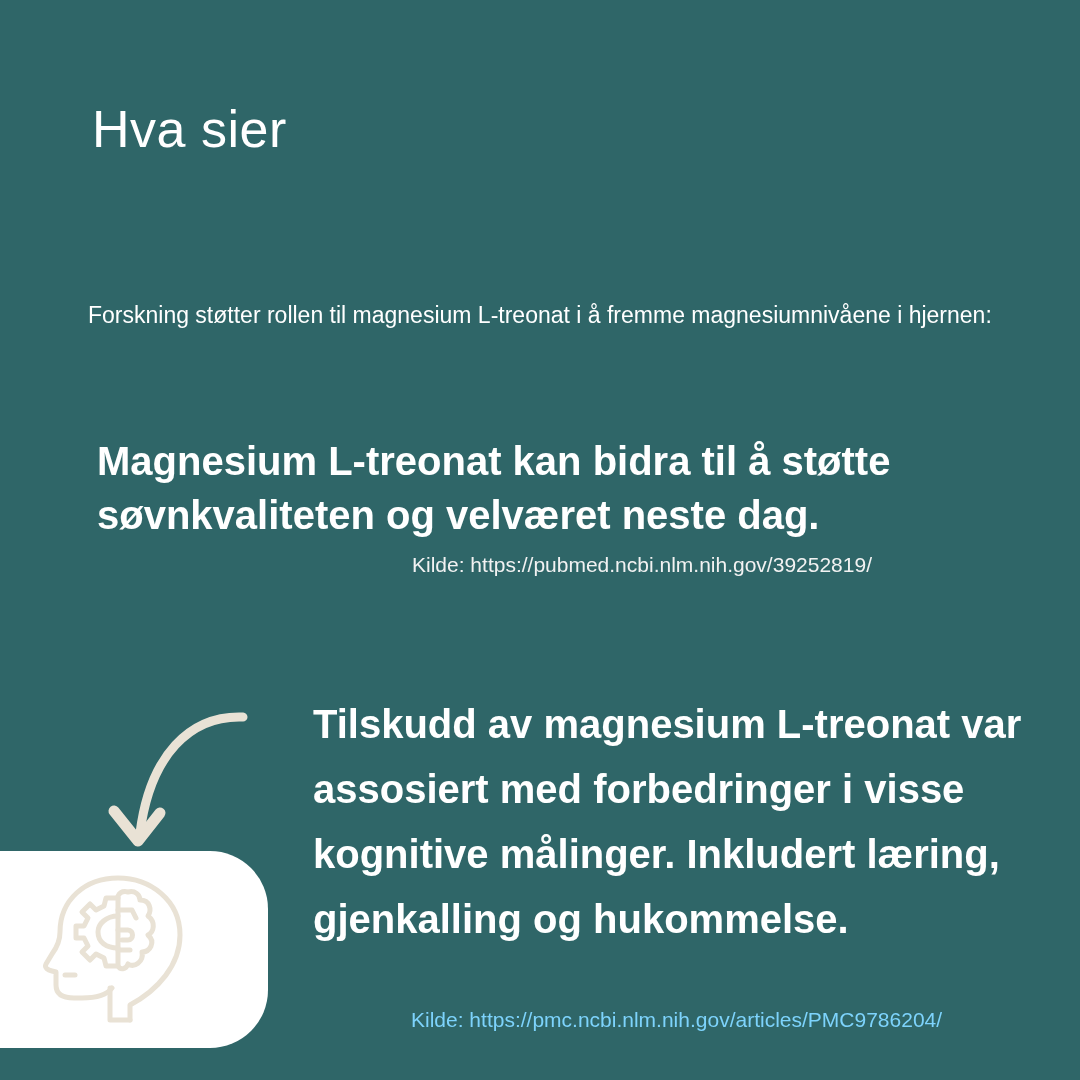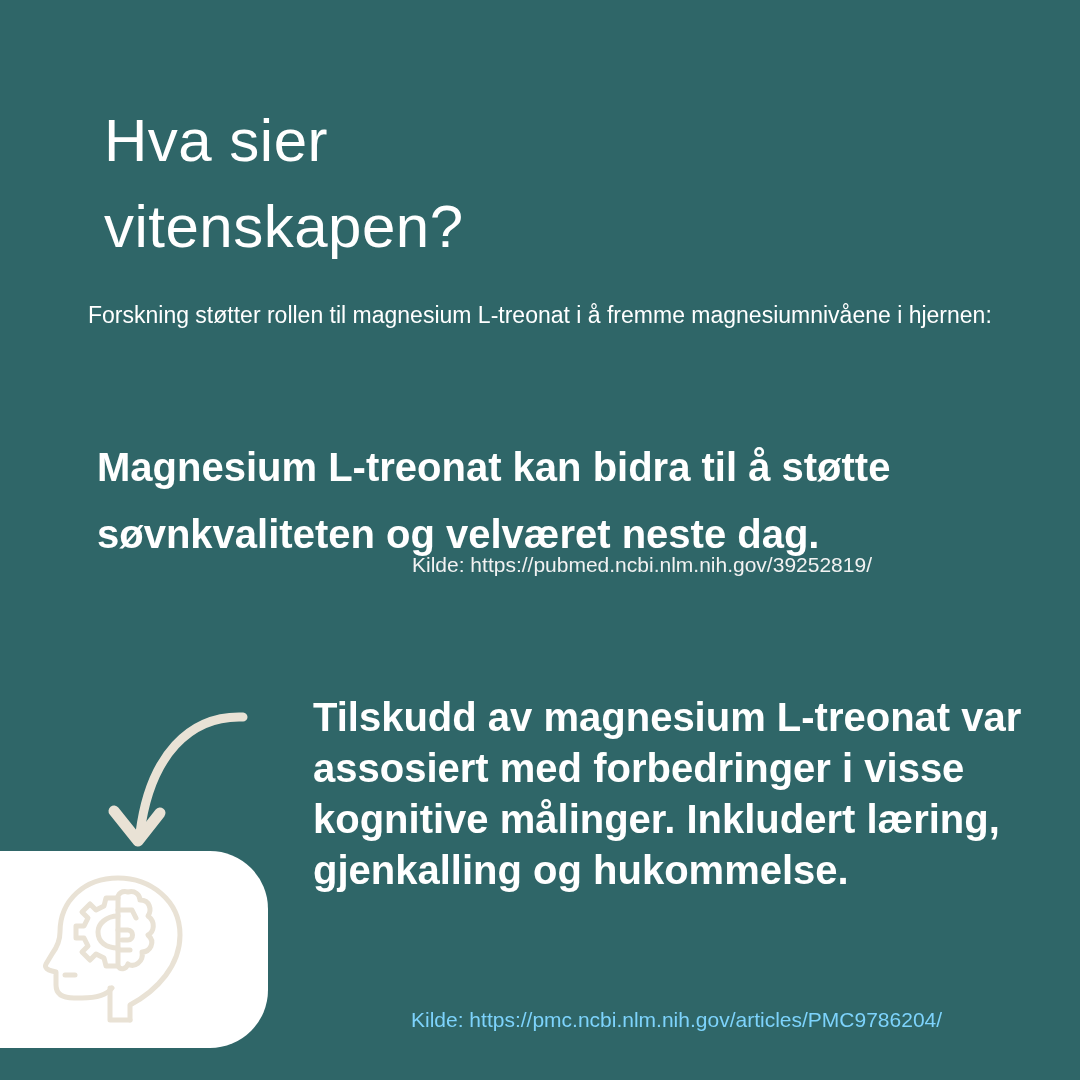--- a/index.html
+++ b/index.html
@@ -1,32 +1,31 @@
 <!DOCTYPE html>
 <html><head>
 <meta charset="utf-8">
 <style>
   html,body{margin:0;padding:0;}
   body{width:1080px;height:1080px;background:#2F6668;position:relative;overflow:hidden;font-family:"Liberation Sans",sans-serif;color:#fff;}
-  .title{position:absolute;left:88px;top:82px;font-size:60px;line-height:86px;font-weight:400;letter-spacing:0.5px;margin:16px;}
+  .title{position:absolute;left:88px;top:82px;font-size:52px;line-height:86px;font-weight:400;letter-spacing:0.5px;margin:4px;}
   .intro{position:absolute;left:88px;top:294px;width:940px;font-size:23px;line-height:42px;font-weight:400;margin:0;}
-  .claim1{position:absolute;left:97px;top:434px;width:930px;font-size:40px;line-height:67px;font-weight:700;margin:0;}
+  .claim1{position:absolute;left:97px;top:434px;width:930px;font-size:40px;line-height:54px;font-weight:700;margin:0;}
   .src1{position:absolute;left:412px;top:553px;font-size:21px;font-weight:400;color:#f2f2f2;text-align:right;}
-  .claim2{position:absolute;left:313px;top:692px;width:720px;font-size:40px;line-height:51px;font-weight:700;margin:0;}
+  .claim2{position:absolute;left:313px;top:692px;width:720px;font-size:40px;line-height:65px;font-weight:700;margin:0;}
   .src2{position:absolute;left:387px;top:1008px;font-size:21px;font-weight:400;color:#7dd3fc;margin-left:24px;}
   .arrow{position:absolute;left:100px;top:705px;width:160px;height:150px;}
   .card{position:absolute;left:0;top:851px;width:268px;height:197px;background:#fff;border-radius:0 58px 58px 0;}
   .head-icon{position:absolute;left:40px;top:870px;width:150px;height:165px;}
 </style>
 </head>
 <body>
 
 <h1 class="title">
   <span>Hva sier</span><br>
-  <span>vitenskapen?</span>
 </h1>
 
 <p class="intro">Forskning støtter rollen til magnesium L-treonat i å fremme magnesiumnivåene i hjernen:</p>
 
 <p class="claim1">Magnesium L-treonat kan bidra til å støtte søvnkvaliteten og velværet neste dag.</p>
 <div class="src1">Kilde: https://pubmed.ncbi.nlm.nih.gov/39252819/</div>
 
 <svg class="arrow" viewBox="0 0 160 150">
   <path d="M143 12 C 90 10, 50 50, 40 128" fill="none" stroke="#E9E2D5" stroke-width="9" stroke-linecap="round"></path>
   <path d="M14 106 L38 136 L60 108" fill="none" stroke="#E9E2D5" stroke-width="11" stroke-linecap="round" stroke-linejoin="round"></path>

